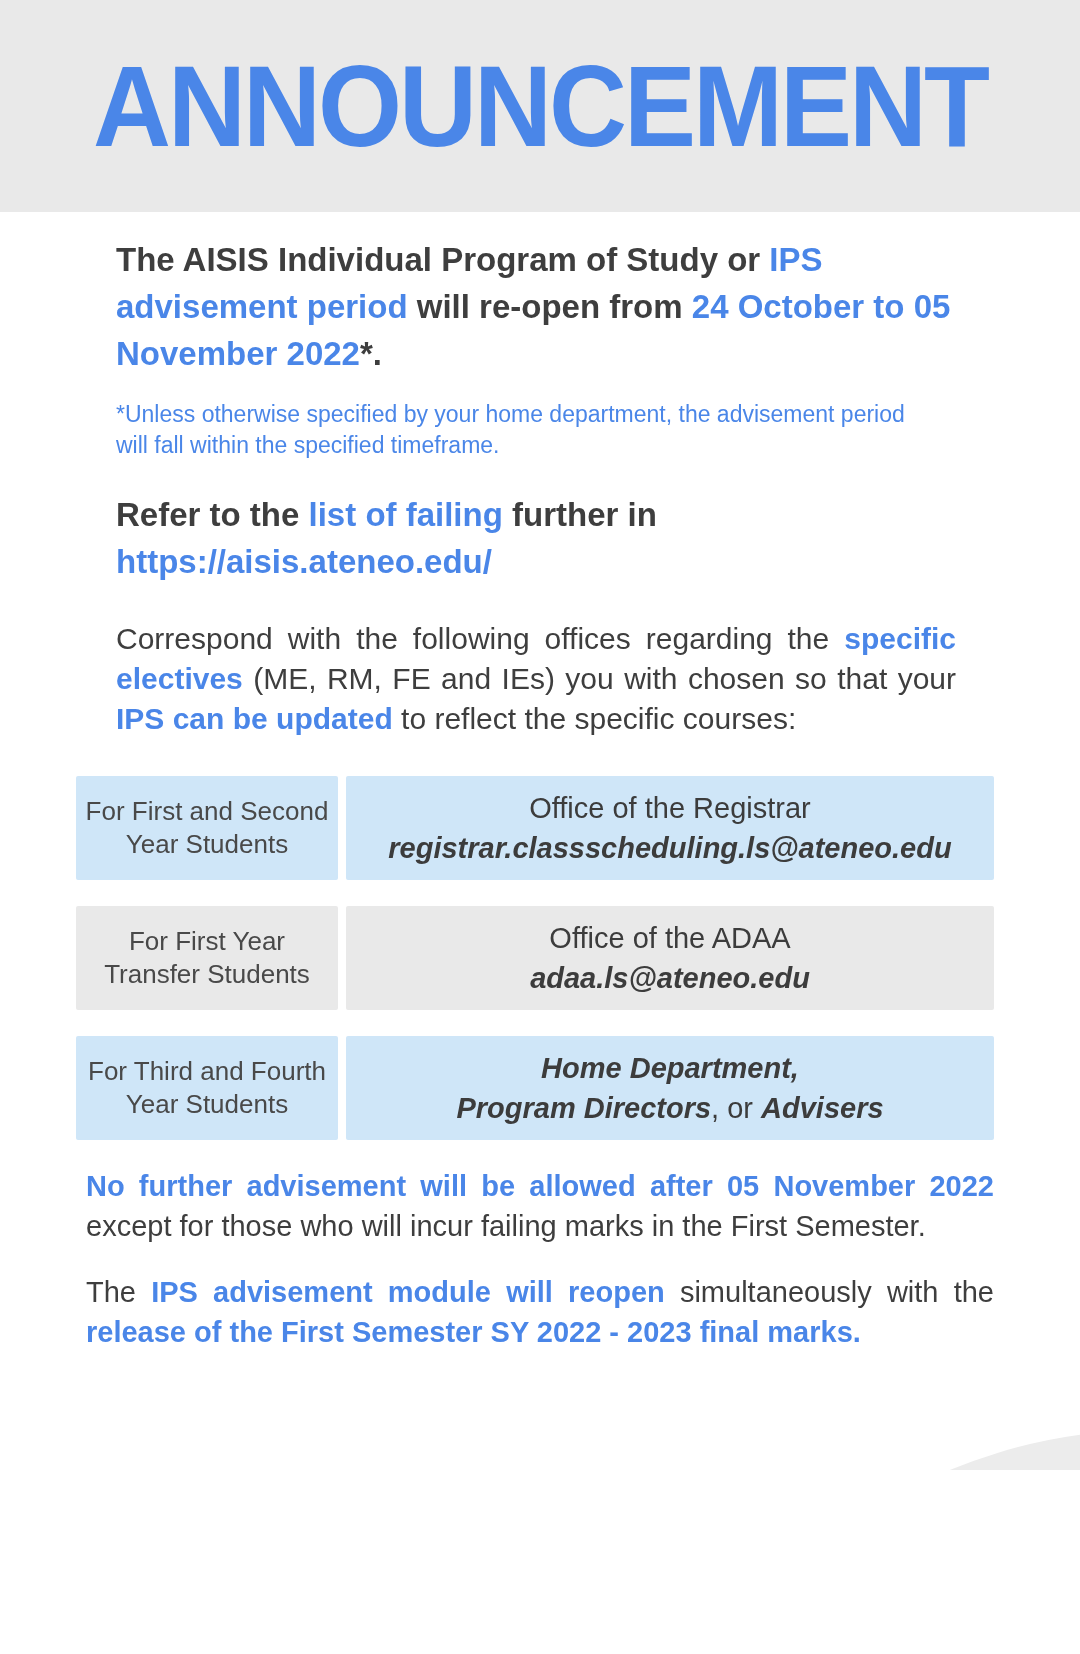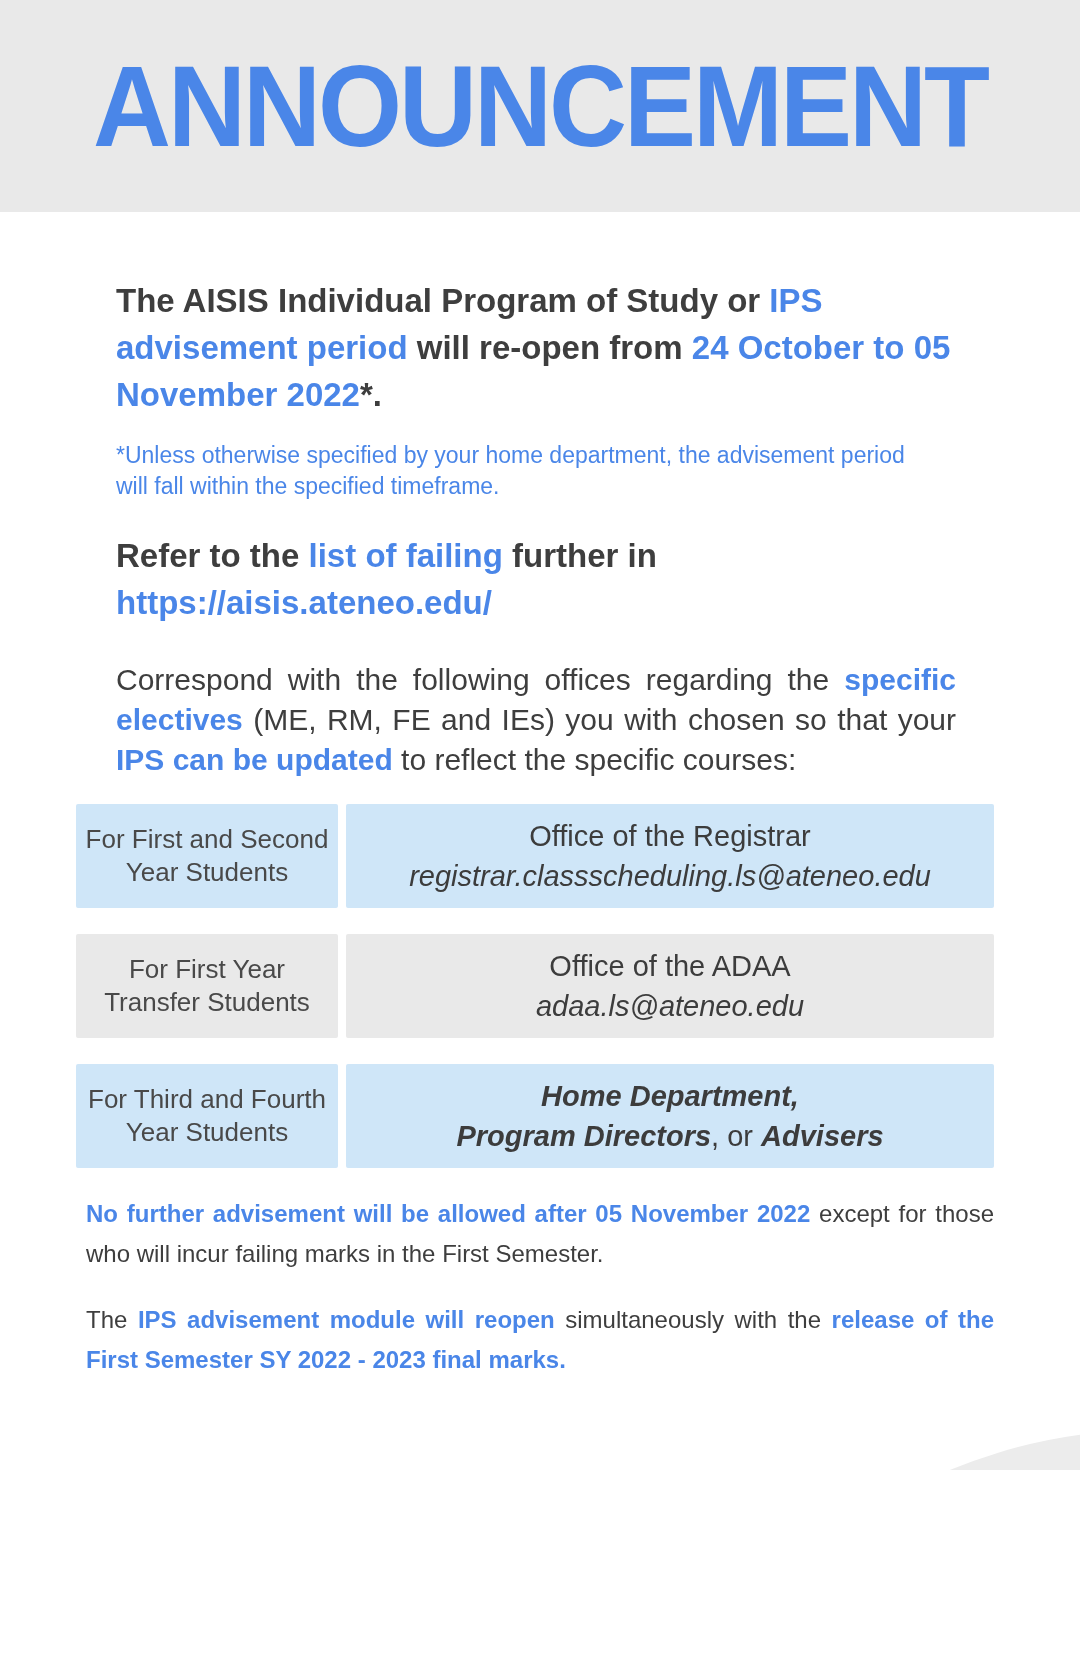--- a/index.html
+++ b/index.html
@@ -29,54 +29,54 @@
   }
   .banner h1{
     font-size:108px;
     font-weight:800;
     letter-spacing:-3px;
     color:var(--accent);
     white-space:nowrap;
     transform:scaleY(1.06);
   }
   
-  .content{position:relative;z-index:2;padding:65px 86px 0 86px;}
+  .content{position:relative;z-index:2;padding:24px 86px 0 86px;}
   .indent{margin-left:30px;}
   p.lead{
     font-size:33px;line-height:47px;font-weight:600;color:var(--dark);
   }
   p.lead .hl{color:var(--accent);font-weight:700;}
   p.note{
     margin-top:22px;
     font-size:23px;line-height:31px;
     color:var(--accent);font-weight:400;
     max-width:800px;
   }
   p.refer{margin-top:30px;}
   p.body{
     font-size:30px;line-height:40px;font-weight:400;color:var(--dark);
     text-align:justify;
   }
   p.body .hl{color:var(--accent);font-weight:700;}
   p.correspond{margin-top:34px;margin-right:38px;}
   
-  .xtable{margin:24px 0 0 -10px;width:918px;}
+  .xtable{margin:37px 0 0 -10px;width:918px;}
   .xrow{display:flex;gap:8px;margin-bottom:26px;}
   .cell{
     display:flex;flex-direction:column;justify-content:center;align-items:center;
     text-align:center;border-radius:2px;
   }
   .cell-who{width:262px;min-height:104px;font-size:26px;line-height:33px;color:#494949;}
   .cell-office{flex:1;min-height:104px;font-size:29px;line-height:40px;color:#3c3c3c;}
   .row-blue .cell{background:var(--tbl-blue);}
   .row-gray .cell{background:var(--tbl-gray);text-align:center;}
-  .contact{font-weight:400;font-style:italic;}
+  .contact{font-weight:700;font-style:italic;}
   .bi{font-weight:700;font-style:italic;}
   
-  p.close{font-size:24px;line-height:40px;margin-top:26px;}
+  p.close{font-size:29px;line-height:40px;margin-top:26px;}
   p.close:first-of-type{margin-top:36px;}
   
   .swoosh-outer{
     position:absolute;border-radius:50%;
     width:1040px;height:1040px;left:630px;top:1430px;
     background:#ececec;z-index:0;
   }
   .swoosh-inner{
     position:absolute;border-radius:50%;
     width:660px;height:660px;left:770px;top:1615px;

